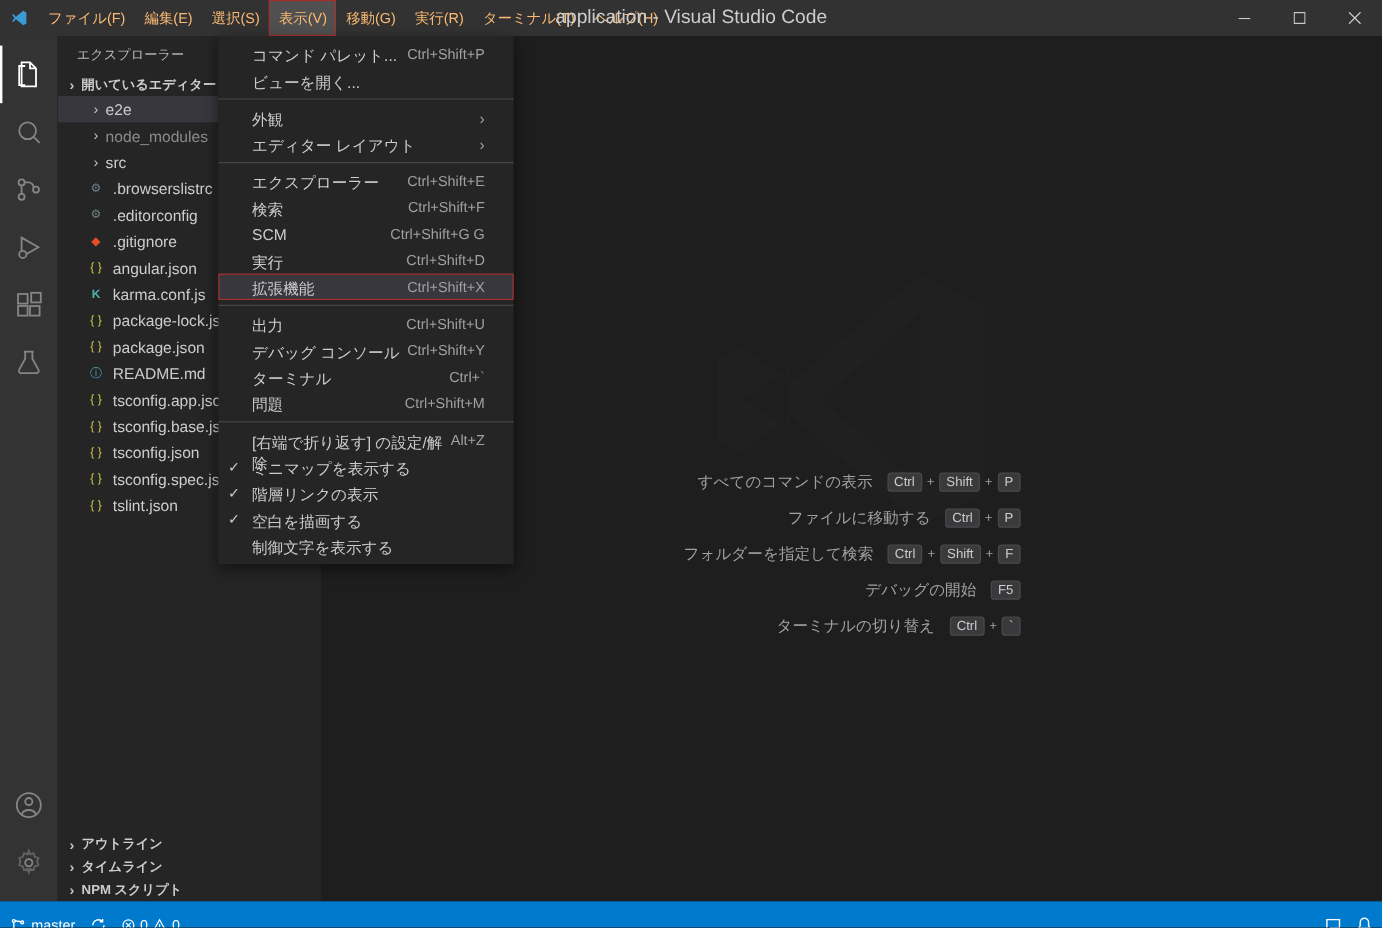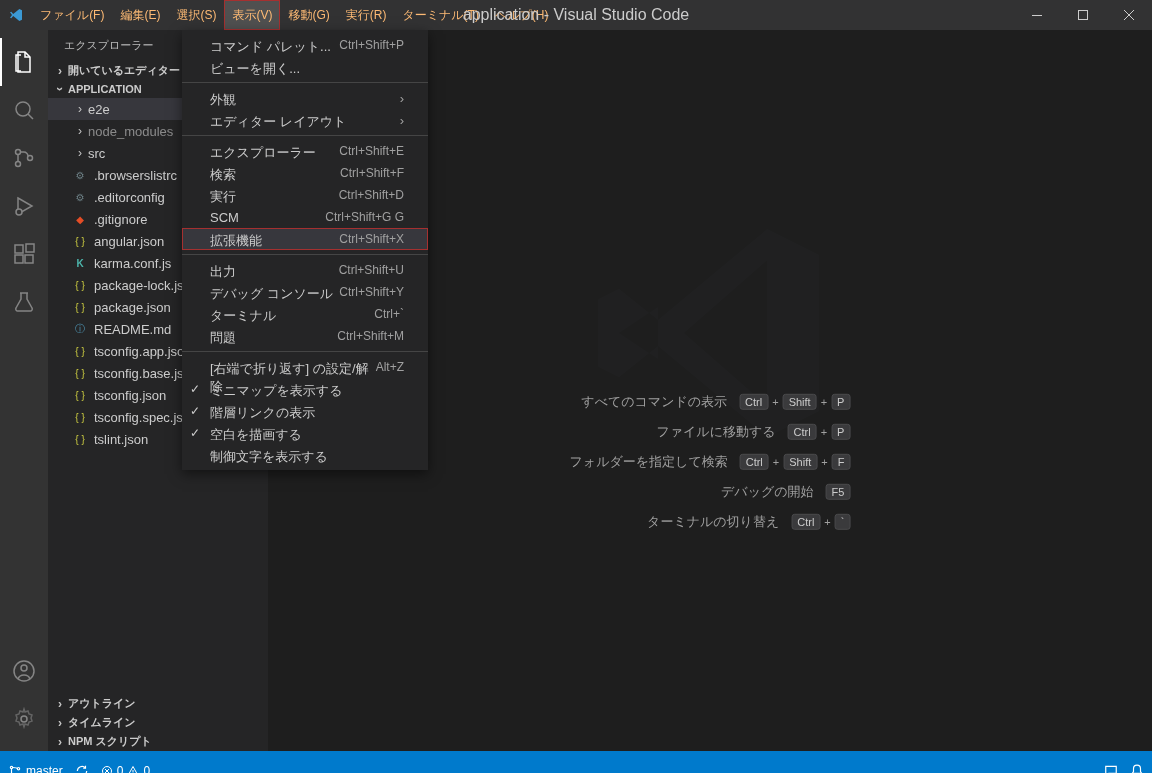--- a/index.html
+++ b/index.html
@@ -145,24 +145,20 @@
         </div>
     </div>
   </div>
 
   <div class="sidebar">
     <div class="sidebar-title">エクスプローラー</div>
     <div class="sidebar-section">
         <span class="chevron">›</span>
         <span>開いているエディター</span>
       </div>
-    <div class="sidebar-section">
-        <span class="chevron" style="transform:rotate(90deg)">›</span>
-        <span>APPLICATION</span>
-      </div>
     <div class="tree" id="tree">
         <div class="tree-item selected">
           <span class="tree-indent" style="width:24px"></span>
           <span class="chevron">›</span>
           <span class="tree-label">e2e</span>
         </div>
         <div class="tree-item">
           <span class="tree-indent" style="width:24px"></span>
           <span class="chevron">›</span>
           <span class="tree-label" style="opacity:0.6">node_modules</span>
@@ -367,26 +363,26 @@
     <div class="dd-sep"></div>
     <div class="dd-item">
       <span>エクスプローラー</span>
       <span class="dd-shortcut">Ctrl+Shift+E</span>
     </div>
     <div class="dd-item">
       <span>検索</span>
       <span class="dd-shortcut">Ctrl+Shift+F</span>
     </div>
     <div class="dd-item">
+      <span>SCM</span>
+      <span class="dd-shortcut">Ctrl+Shift+G G</span>
+    </div>
+    <div class="dd-item">
       <span>実行</span>
       <span class="dd-shortcut">Ctrl+Shift+D</span>
-    </div>
-    <div class="dd-item">
-      <span>SCM</span>
-      <span class="dd-shortcut">Ctrl+Shift+G G</span>
     </div>
     <div class="dd-item highlighted">
       <span>拡張機能</span>
       <span class="dd-shortcut">Ctrl+Shift+X</span>
     </div>
     <div class="dd-sep"></div>
     <div class="dd-item">
       <span>出力</span>
       <span class="dd-shortcut">Ctrl+Shift+U</span>
     </div>

